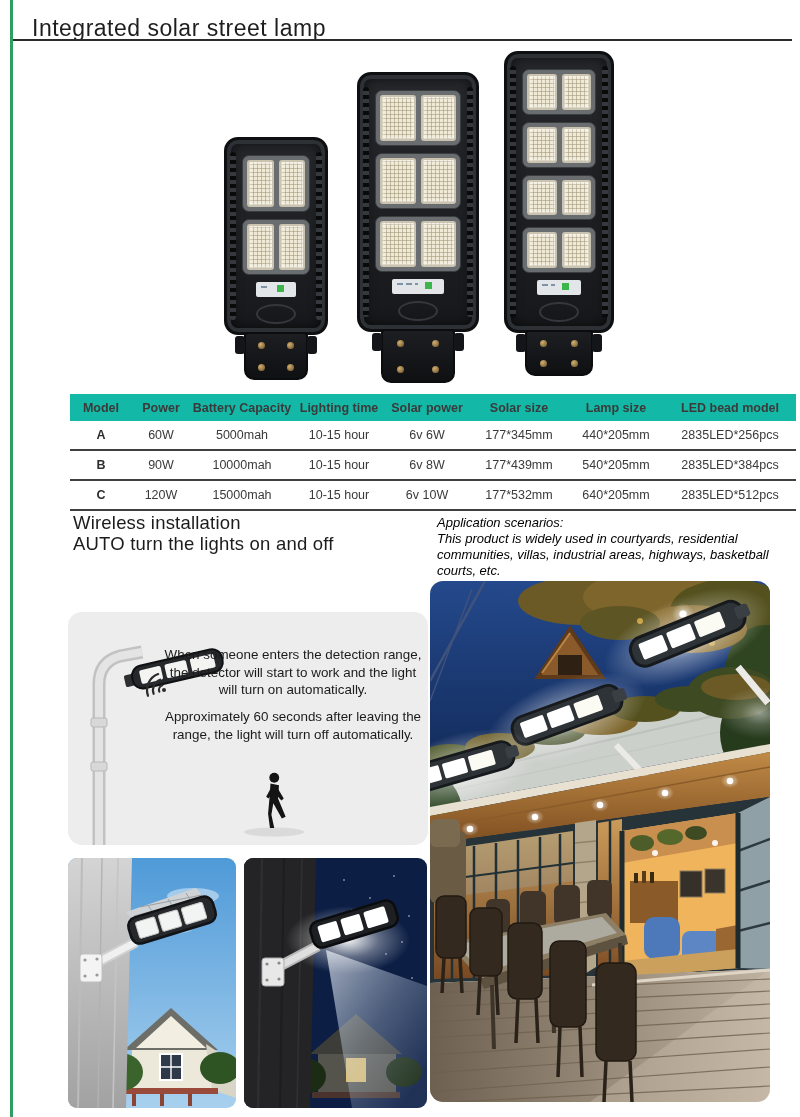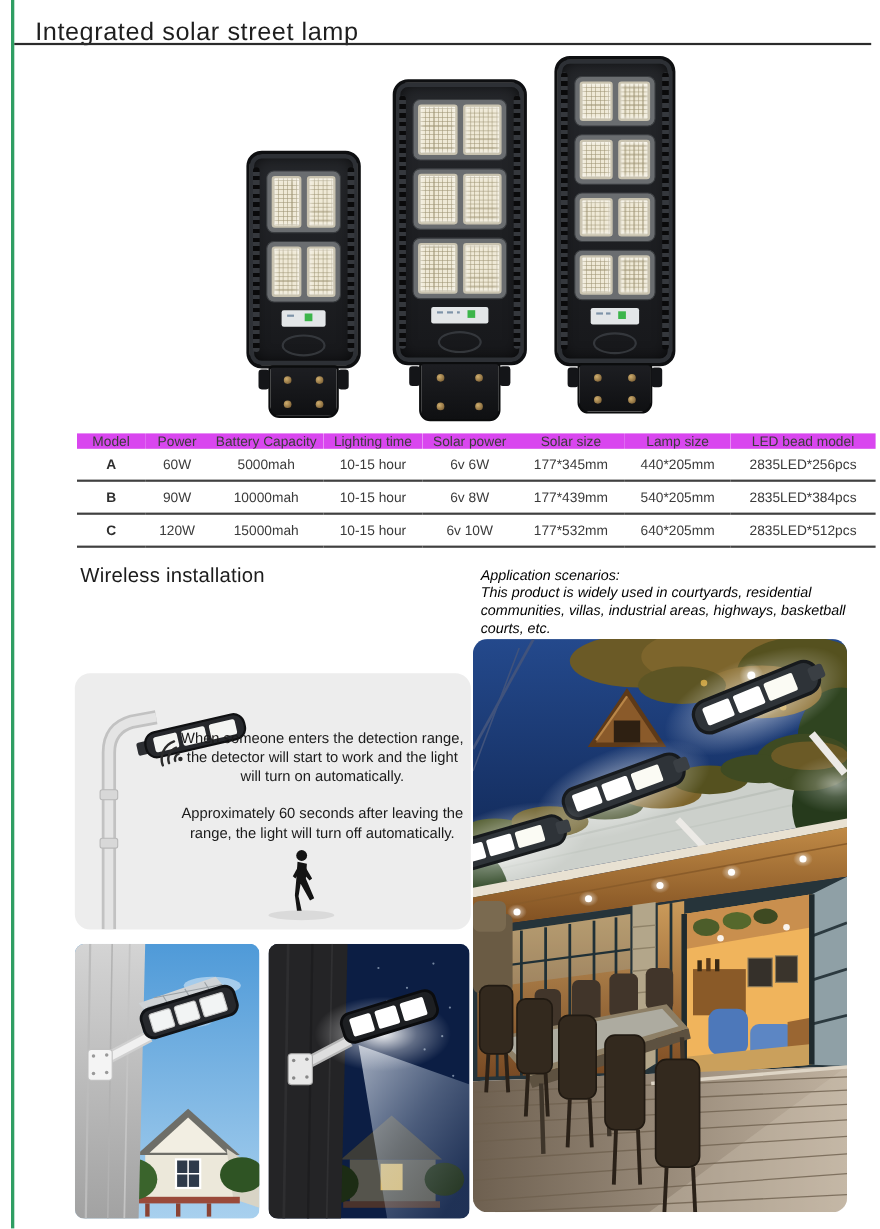--- a/index.html
+++ b/index.html
@@ -62,33 +62,33 @@
     content:''; position:absolute; top:2px; width:10px; height:18px; background:#141518; border-radius:3px;
   }
   .lamp-bracket::before{ left:-11px; } .lamp-bracket::after{ right:-11px; }
   .screw { position:absolute; width:7px; height:7px; border-radius:50%;
     background:radial-gradient(circle at 35% 35%, #cfae6e, #6a4e28); }
   .screw.s1{ left:20%; top:18%; } .screw.s2{ right:20%; top:18%; }
   .screw.s3{ left:20%; bottom:16%; } .screw.s4{ right:20%; bottom:16%; }
 
   
   .spec-table { position:absolute; left:70px; top:394px; width:726px; border-collapse:collapse; table-layout:fixed; font-size:12.5px; color:#3a3a3a; }
-  .spec-table thead th { background:#d946ef; font-weight:400; height:14px; padding:0 1px; text-align:center; overflow:hidden; }
+  .spec-table thead th { background:#14b8a6; font-weight:700; height:27px; padding:0 1px; text-align:center; overflow:hidden; }
   .spec-table tbody td { height:28px; text-align:center; border-bottom:2px solid #404040; padding:0 1px; overflow:hidden; }
   .spec-table tbody td.model-cell { font-weight:bold; color:#2e2e2e; }
 
   
   .features { position:absolute; left:73px; top:512px; font-size:18.5px; line-height:1.14; letter-spacing:.2px; color:#1c1c1c; }
   .application { position:absolute; left:437px; top:515px; width:358px; font-size:13px; line-height:1.22; color:#000000;font-style:italic; }
 
   
   .illus-card { position:absolute; left:68px; top:612px; width:360px; height:233px; background:#ededed; border-radius:14px; overflow:hidden; }
   .illus-card svg.scene { position:absolute; left:0; top:0; }
   .det-text { position:absolute; left:92px; top:34px; width:266px; text-align:center; font-size:13.4px; line-height:1.32; color:#1b1b1b; }
-  .det-text p { margin:16px 0 9px; }
+  .det-text p { margin:0 0 9px; }
 
   
   .photo { position:absolute; overflow:hidden; }
   .photo-main { left:430px; top:581px; width:340px; height:521px; border-radius:13px; }
   .photo-day { left:68px; top:858px; width:168px; height:250px; border-radius:9px; }
   .photo-night { left:244px; top:858px; width:183px; height:250px; border-radius:9px; }
   .photo svg { display:block; }
 </style>
 </head>
 <body>
@@ -230,20 +230,21 @@
           <td>6v 10W</td>
           <td>177*532mm</td>
           <td>640*205mm</td>
           <td>2835LED*512pcs</td>
         </tr>
       </tbody>
   </table>
 
   <div class="features">
       <div class="feature-line">Wireless installation</div>
+      <div class="feature-line">AUTO turn the lights on and off</div>
     </div>
 
   <div class="application">
     <div>Application scenarios:</div>
     <div>This product is widely used in courtyards, residential communities, villas, industrial areas, highways, basketball courts, etc.</div>
   </div>
 
   <div class="illus-card">
     <svg class="scene" width="360" height="233" viewBox="0 0 360 233">
       <g>

